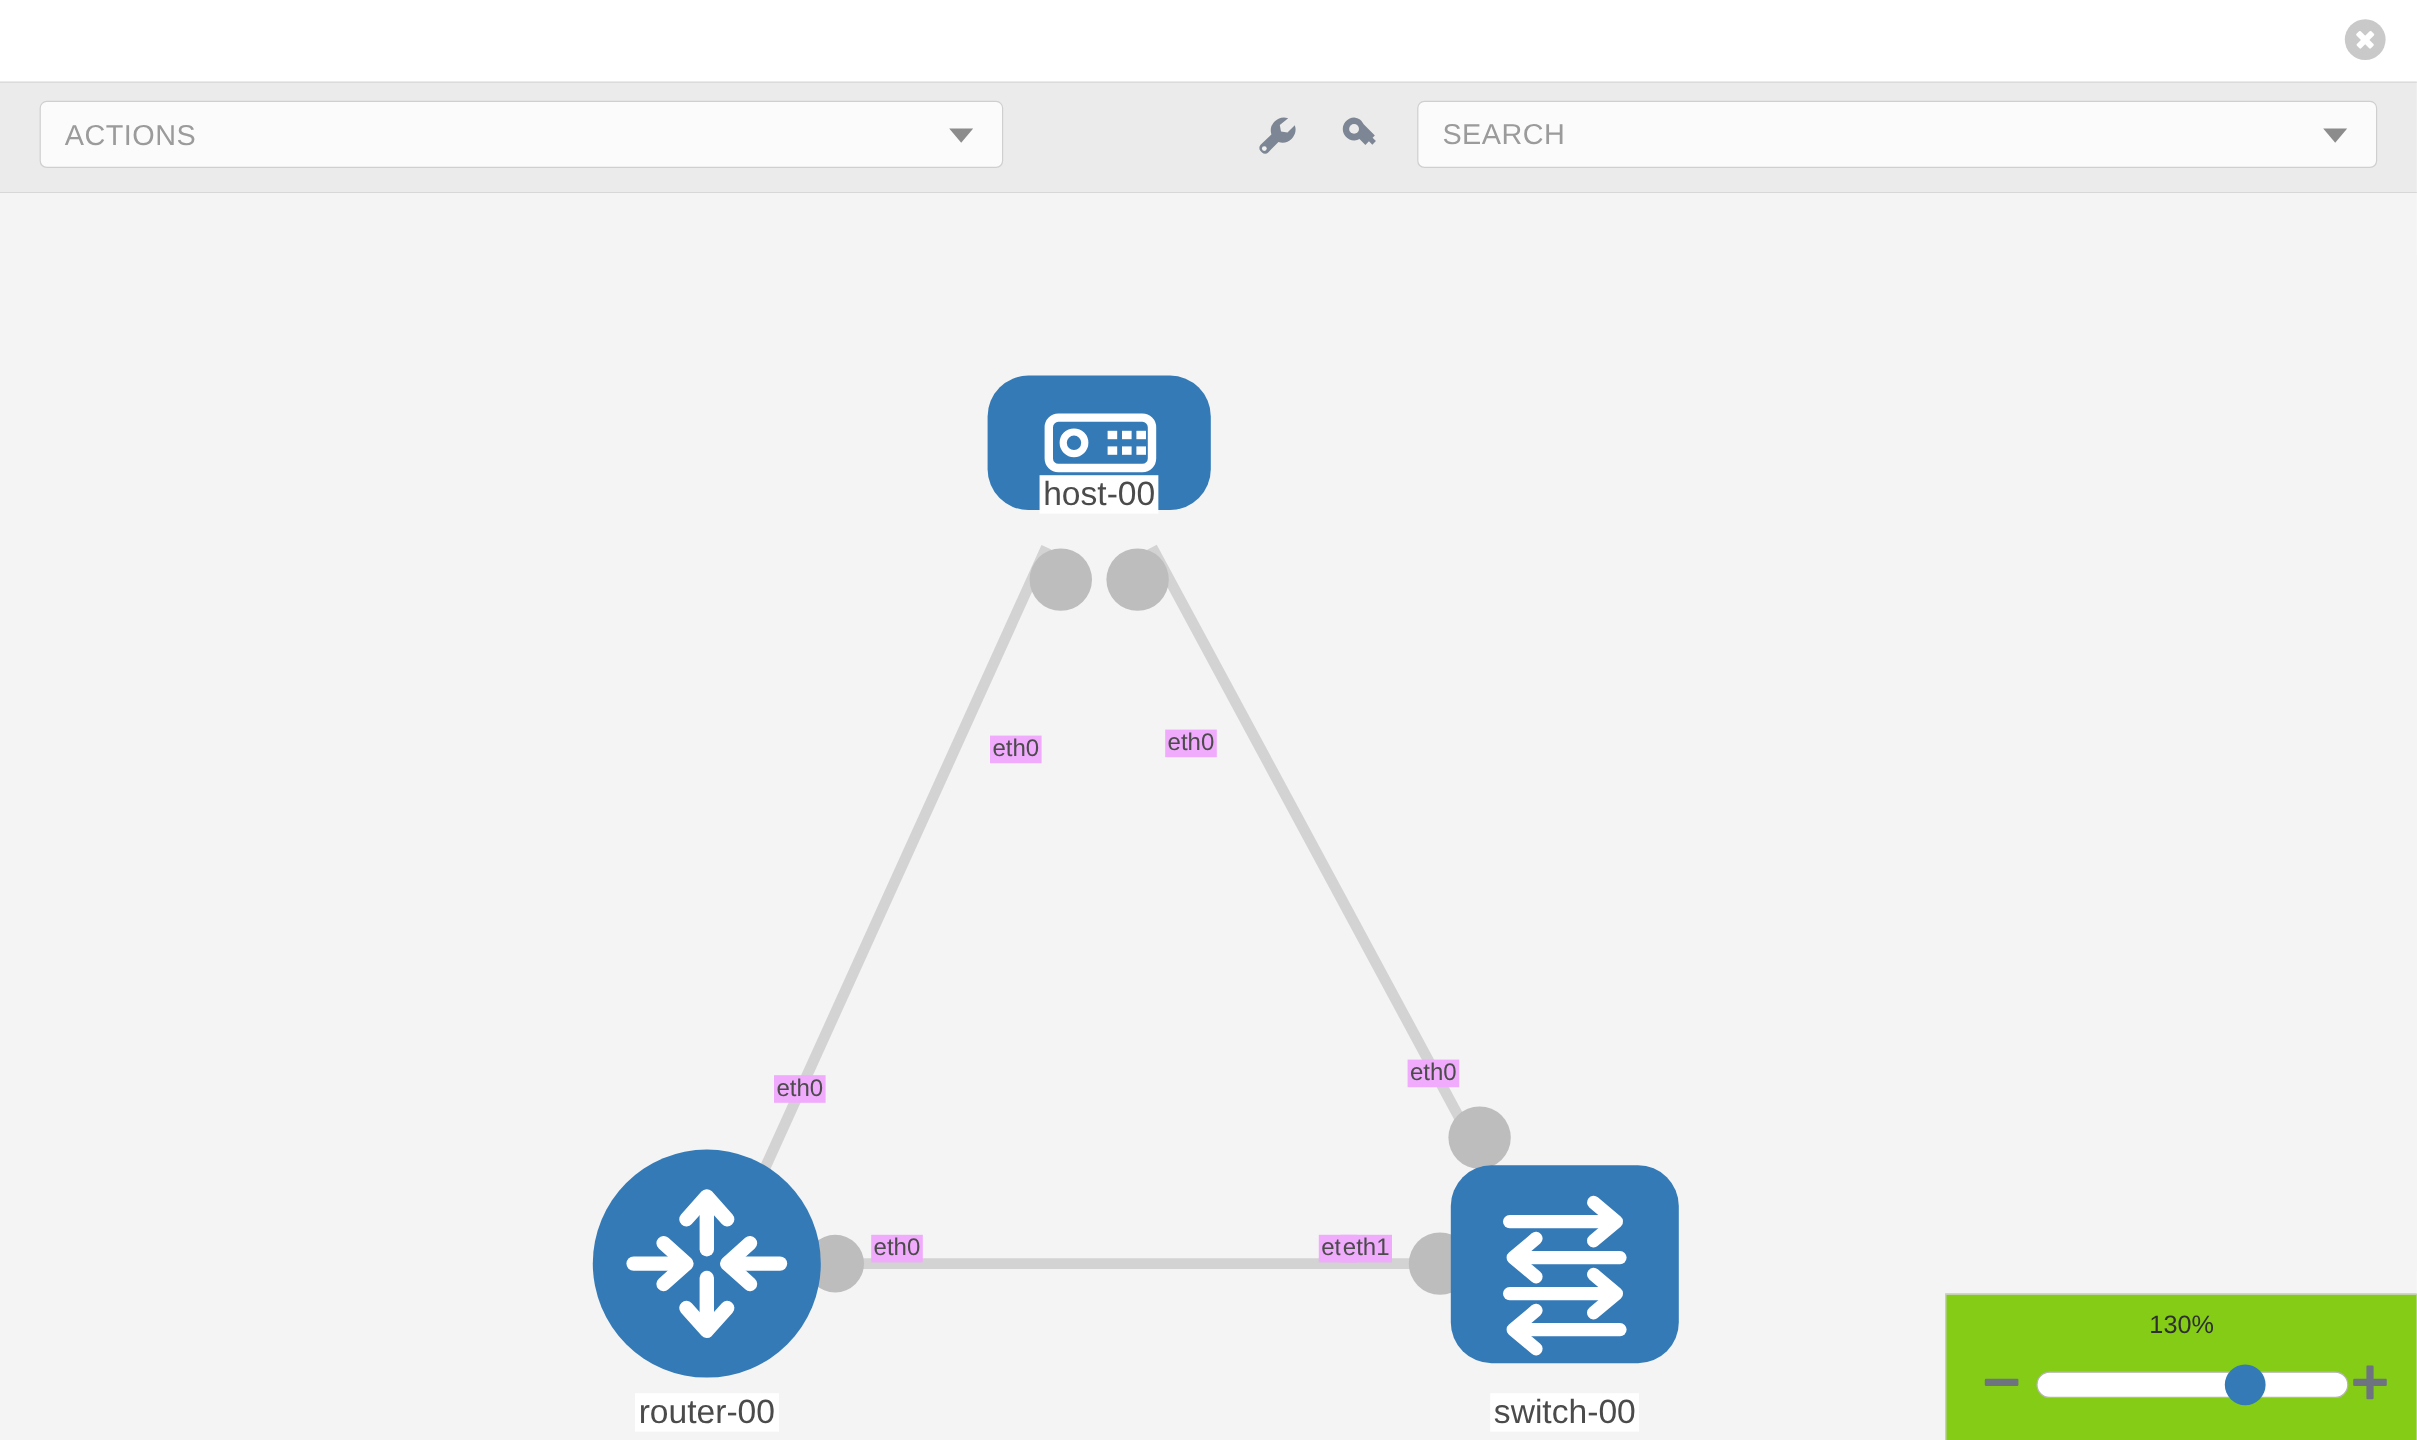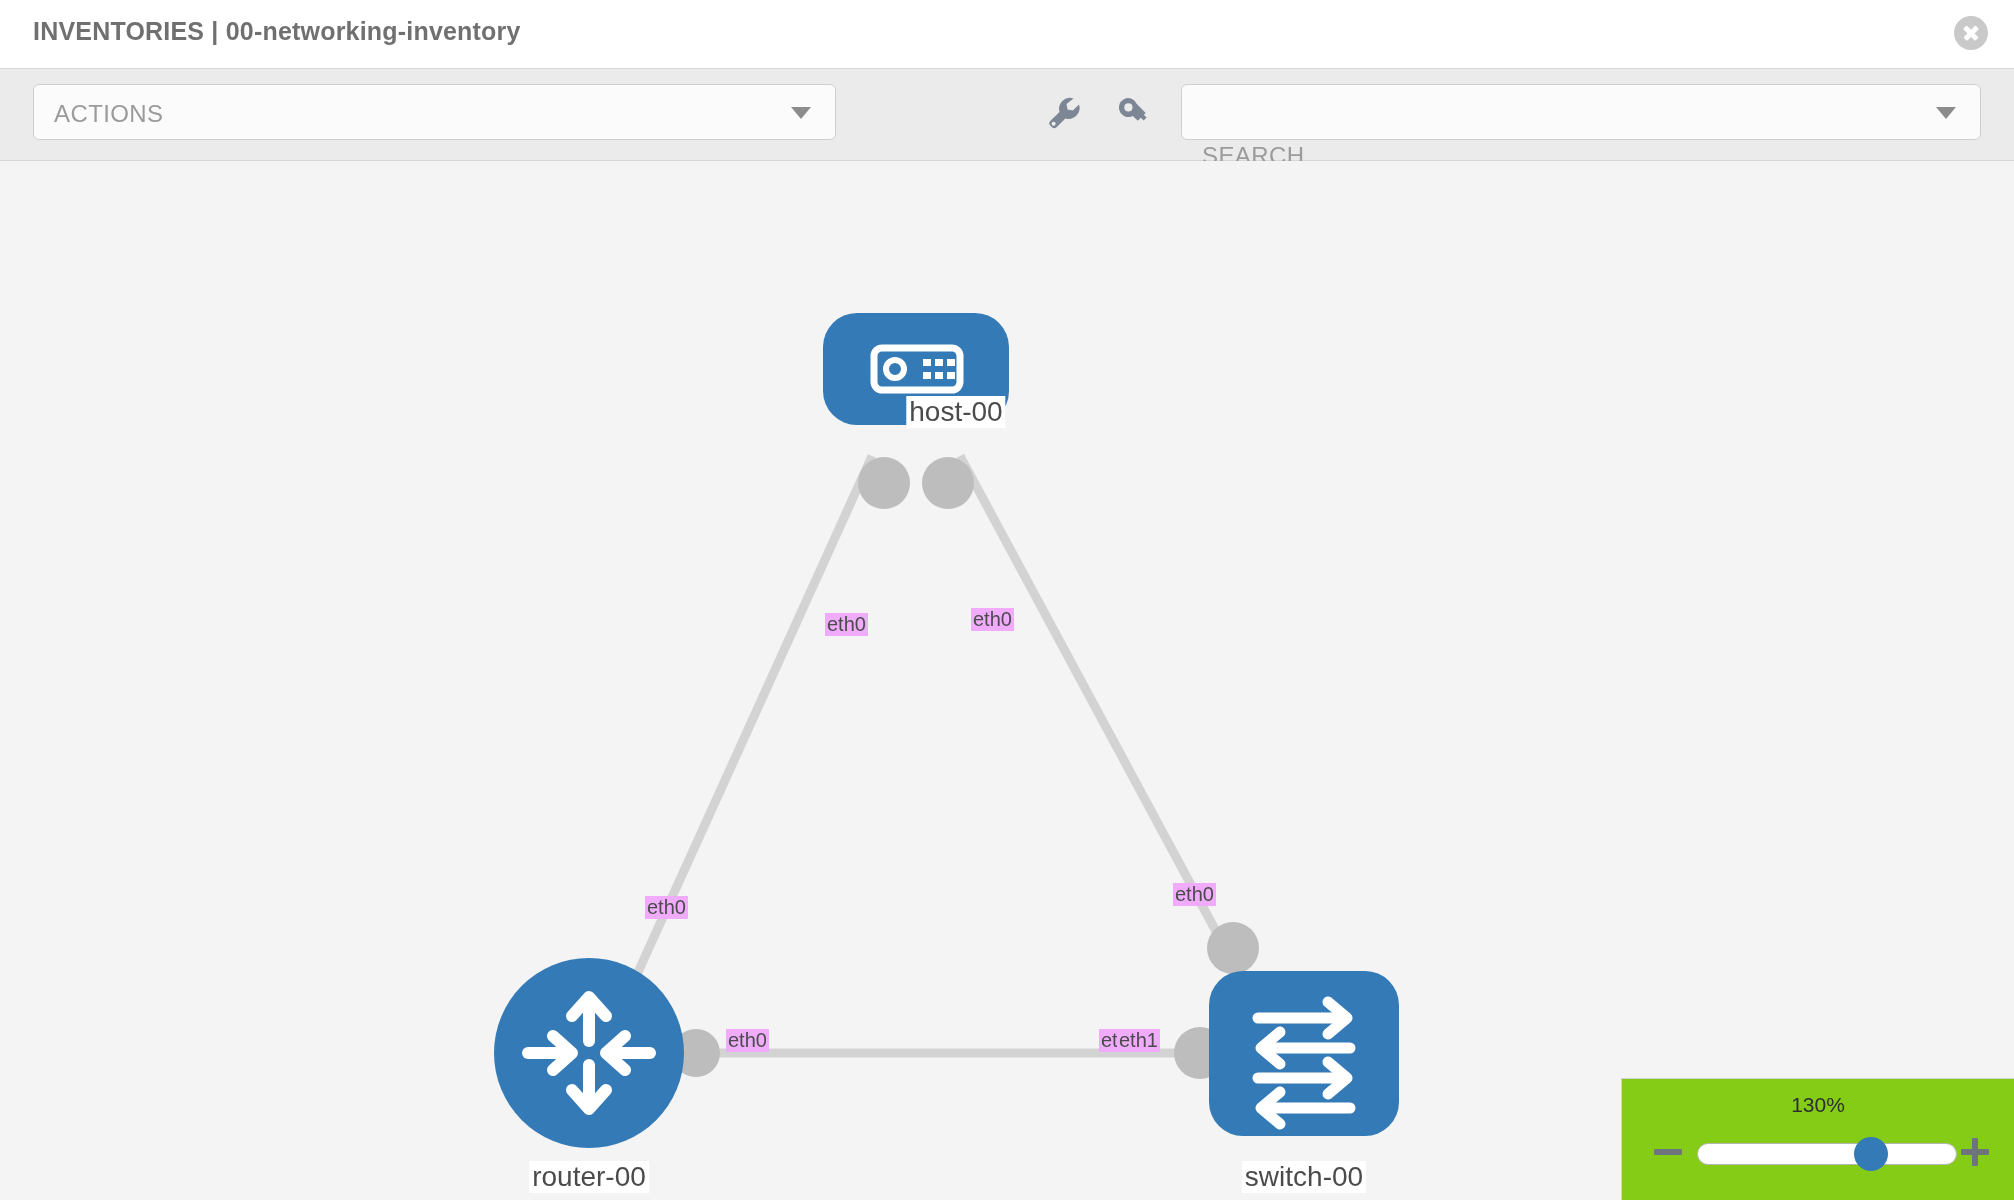--- a/index.html
+++ b/index.html
@@ -123,21 +123,20 @@
     box-sizing: border-box;
     cursor: text;
   }
   .search-box .label {
     position: absolute;
     left: 20px;
     top: 14px;
     font-size: 24px;
     color: #9b9b9b;
     letter-spacing: 0.4px;
-    margin-top: 43px;
   }
 
   
   .canvas {
     position: absolute;
     left: 0; top: 161px;
     width: 2014px;
     height: 1039px;
     background: #f4f4f4;
     overflow: hidden;
@@ -237,21 +236,20 @@
     margin-left: -17px;
     border-radius: 50%;
     background: #337ab7;
     cursor: grab;
   }
 </style>
 </head>
 <body>
 
 <div class="header">
-  <div class="header-title">INVENTORIES | 00-networking-inventory</div>
   <div class="close-btn"></div>
 </div>
 
 <div class="toolbar">
 
   <div class="actions-select">
     <span class="label">ACTIONS</span>
     <span class="caret"></span>
   </div>
 
@@ -338,21 +336,21 @@
         <polyline points="1280,871 1261,887 1280,903"></polyline>
 
         <line x1="1258" y1="917" x2="1344" y2="917"></line>
         <polyline points="1328,901 1347,917 1328,933"></polyline>
         <line x1="1350" y1="947" x2="1264" y2="947"></line>
         <polyline points="1280,931 1261,947 1280,963"></polyline>
       </g>
     </g>
   </svg>
 
-  <div class="node-label" style="left:916px; top:235px;margin-left:40px;">host-00</div>
+  <div class="node-label" style="left:916px; top:235px;">host-00</div>
 
   <div class="node-label" style="left:589px; top:1000px;">router-00</div>
 
   <div class="node-label" style="left:1280px; top:1000px;margin-left:24px;">switch-00</div>
 
   <div class="iface-label" style="left:825px; top:452px;">eth0</div>
 
   <div class="iface-label" style="left:971px; top:447px;">eth0</div>
 
   <div class="iface-label" style="left:645px; top:735px;">eth0</div>

